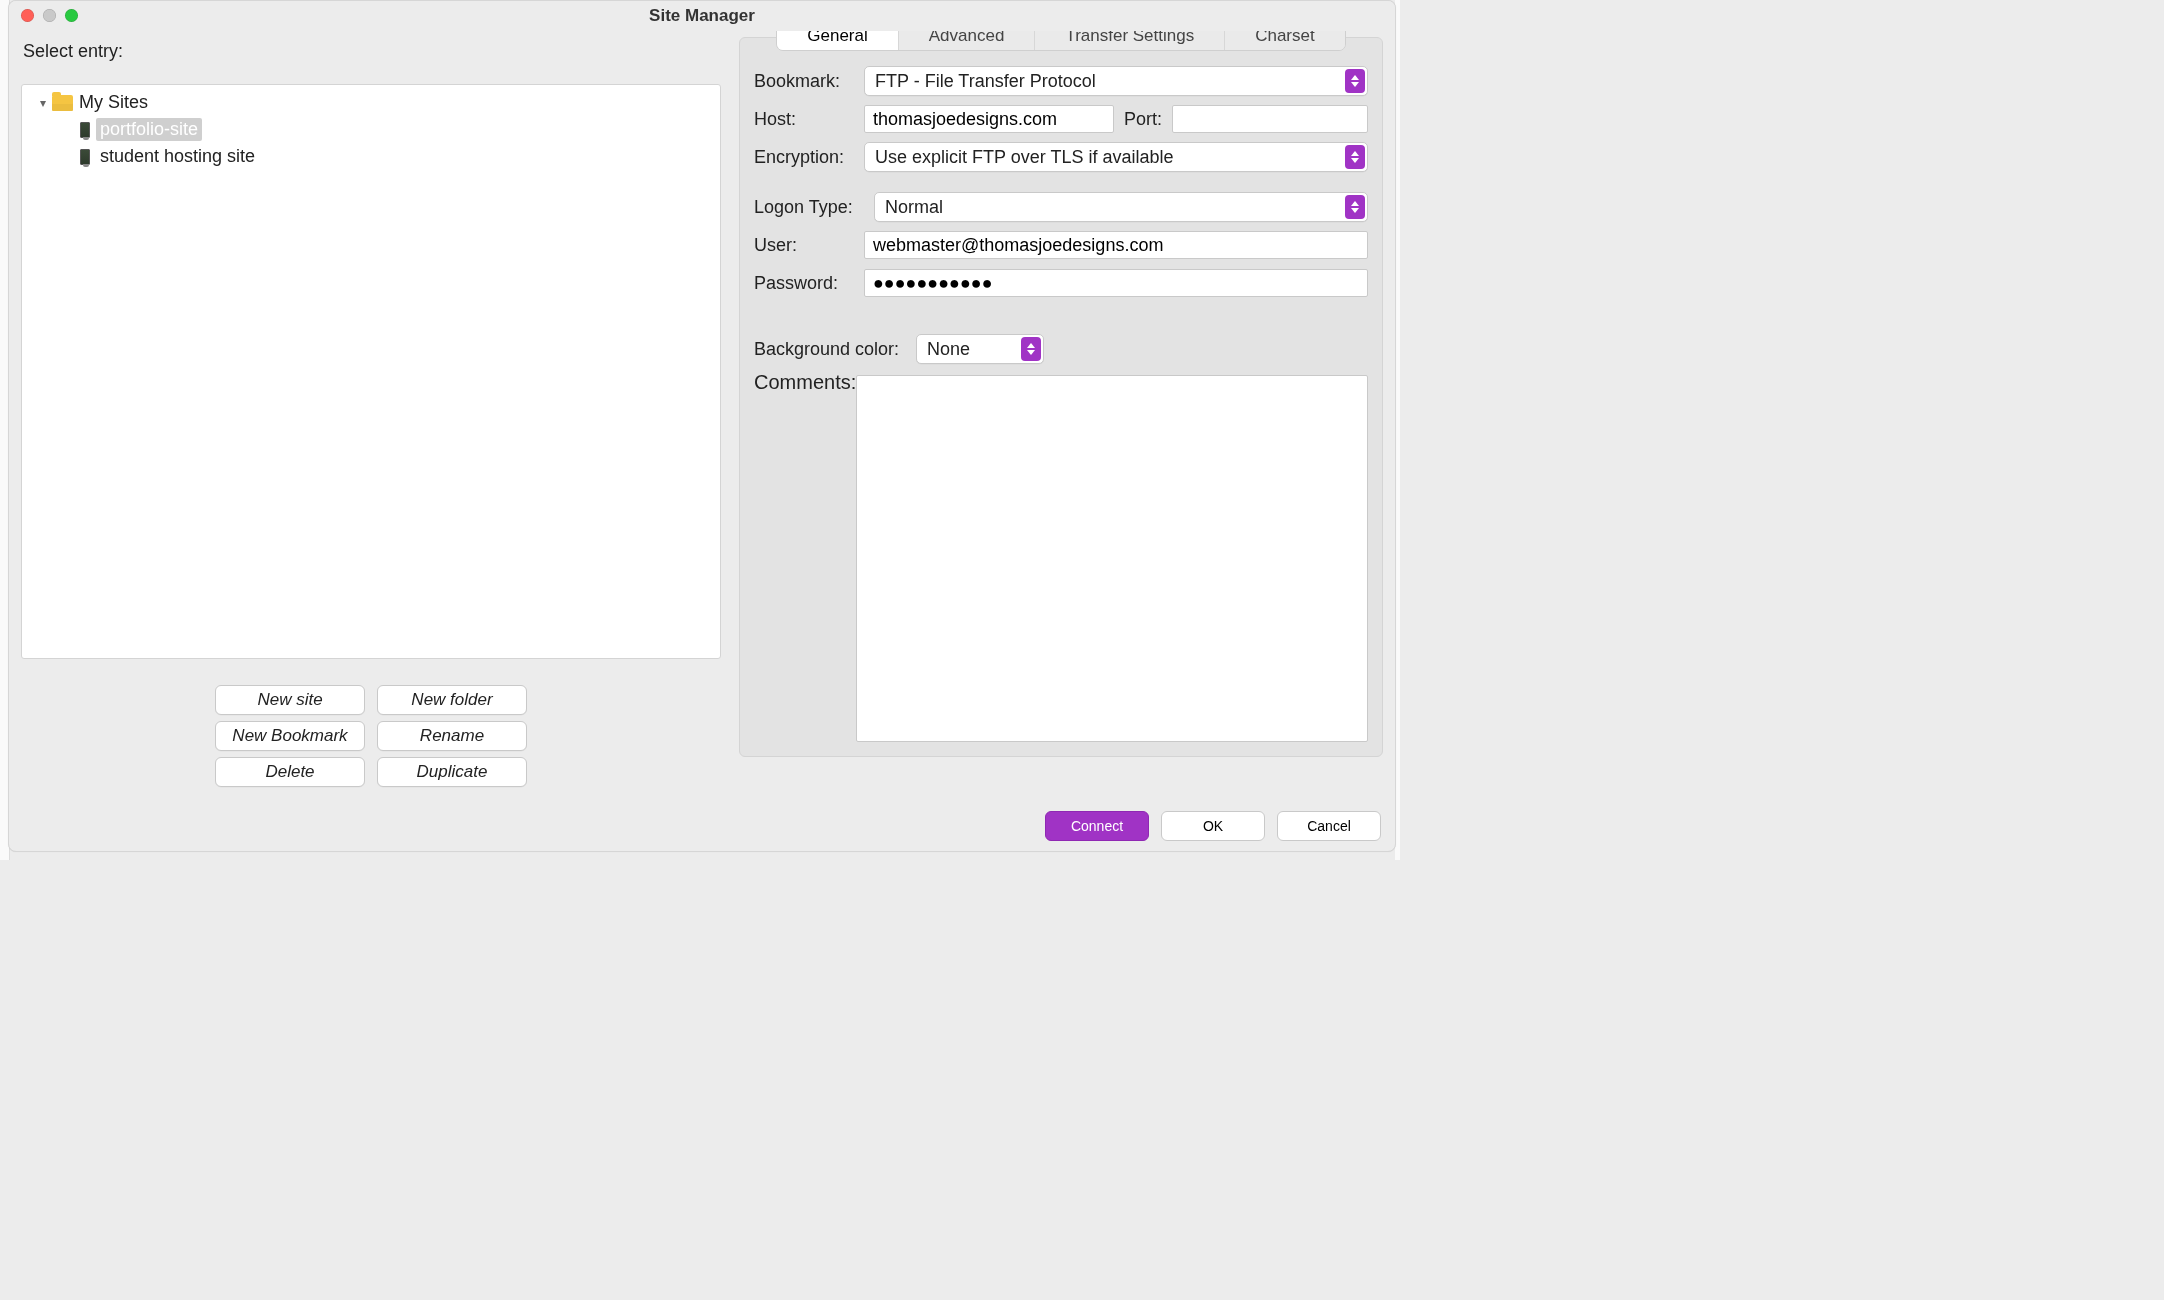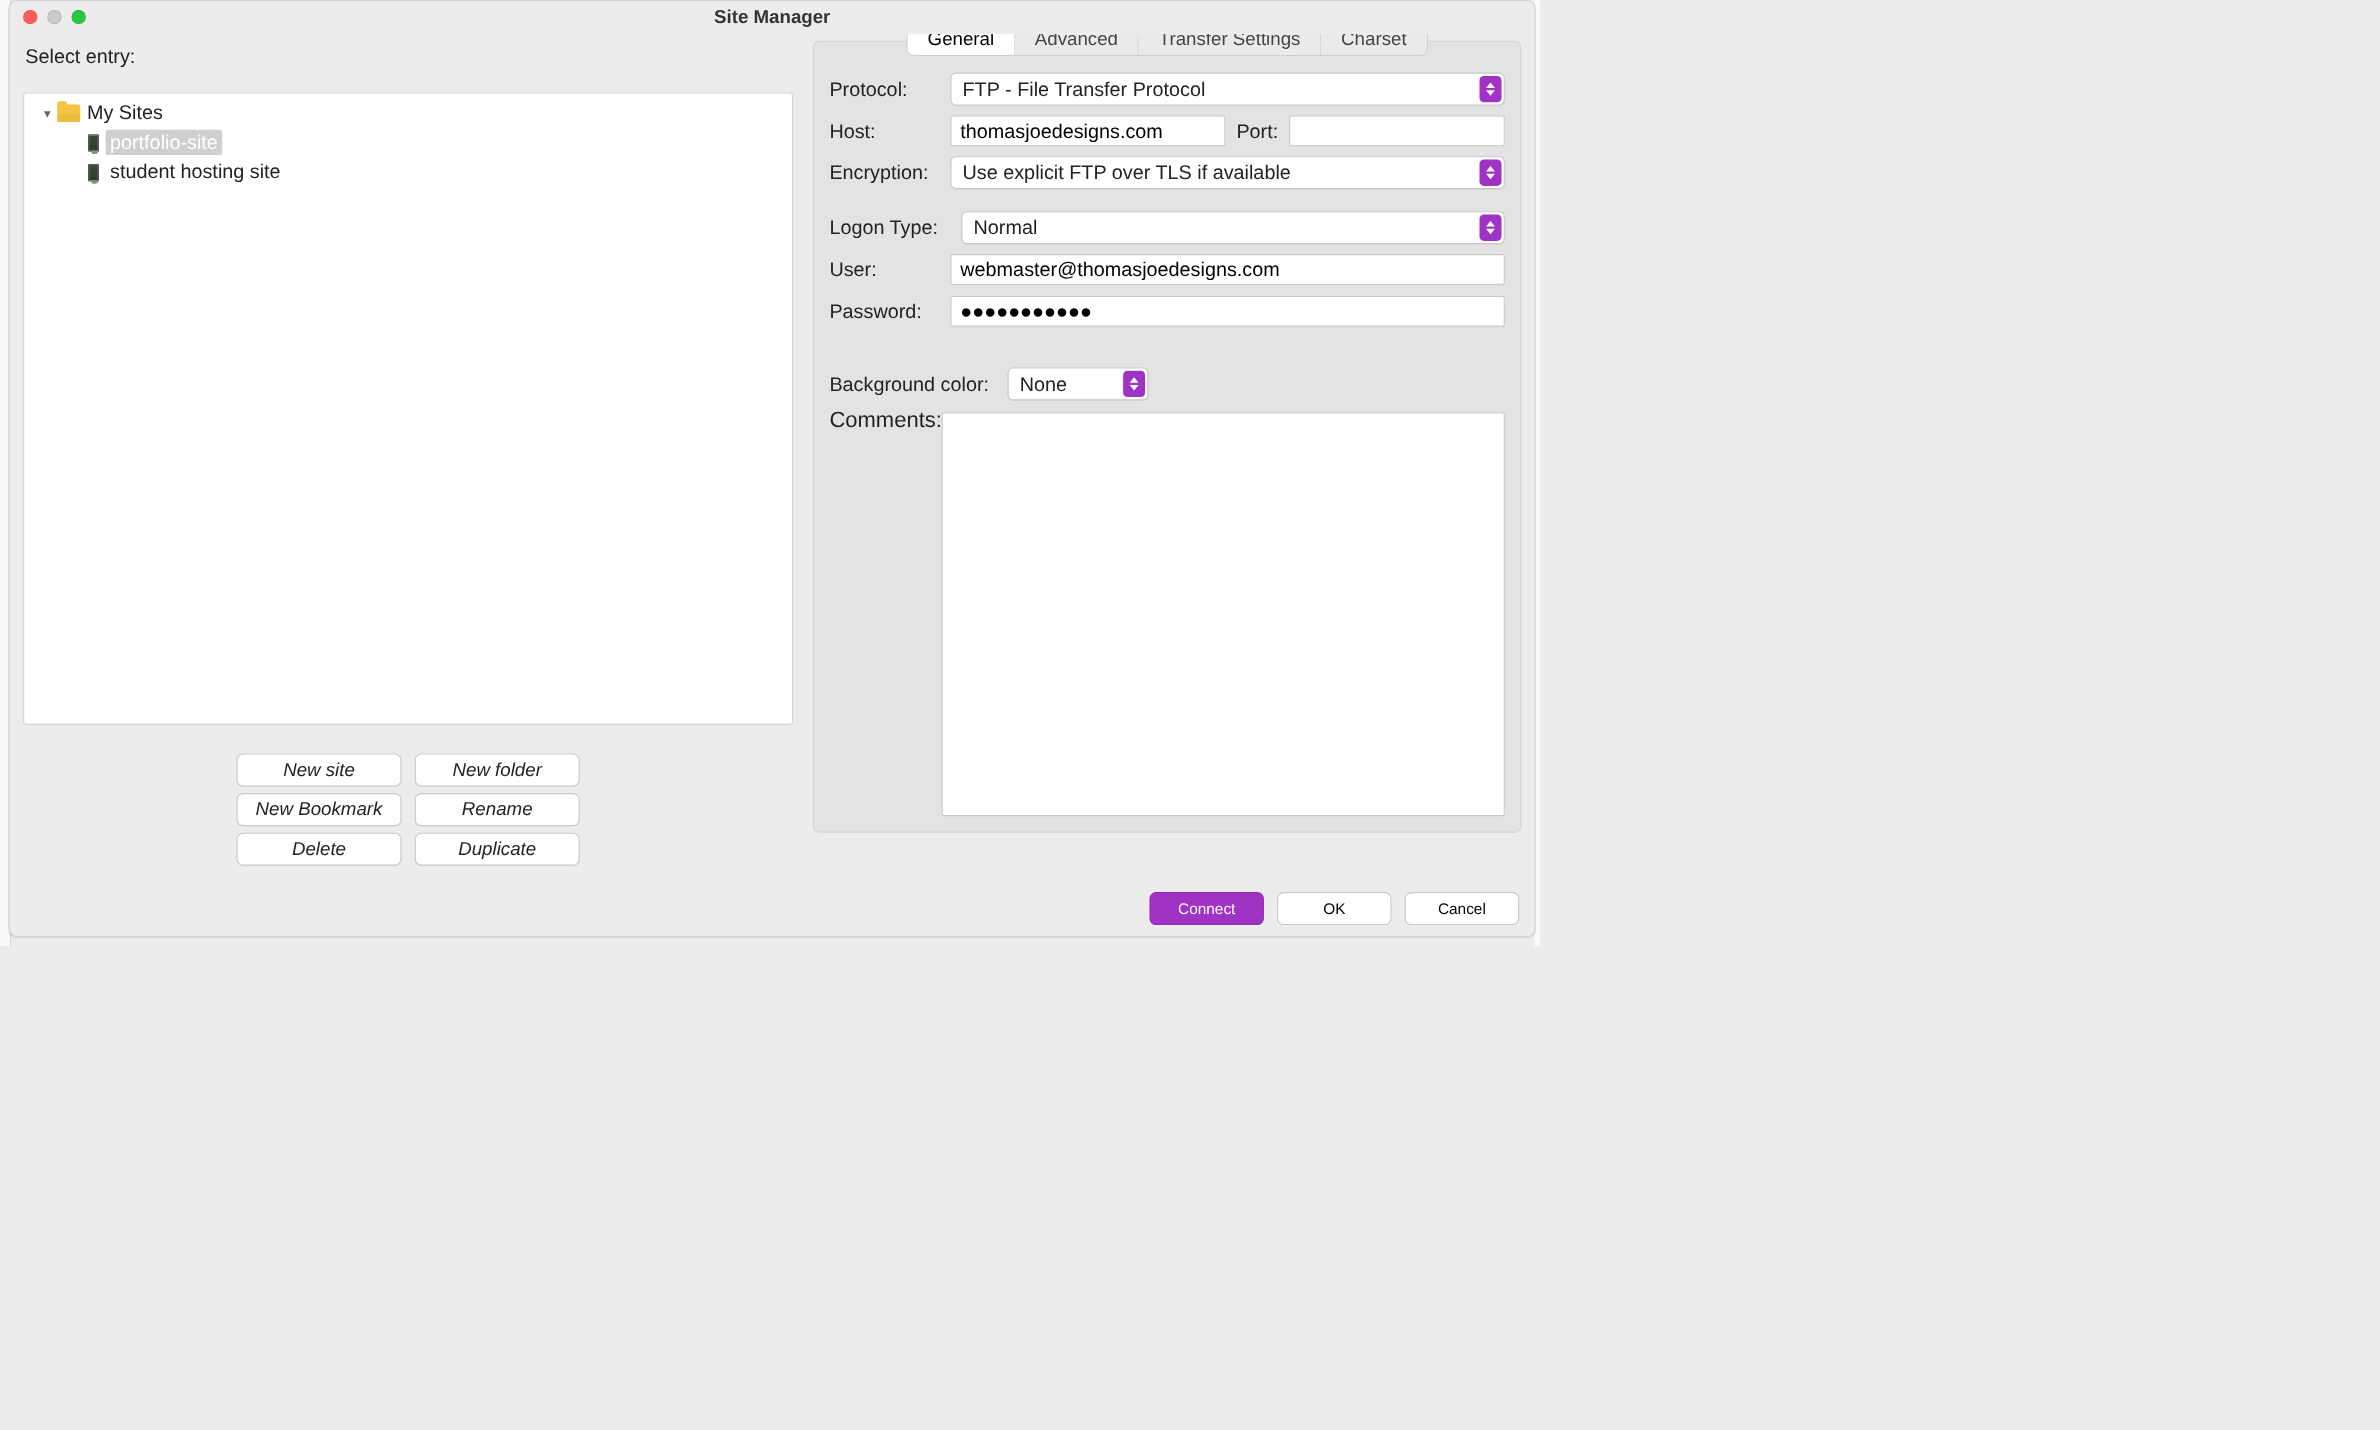--- a/index.html
+++ b/index.html
@@ -106,21 +106,21 @@
   }
   .tabbar{
     display:flex;
     background:#eaeaea;
     border:1px solid #cfcfcf;
     border-radius:7px;
     overflow:hidden;
     height:30px;
   }
   .tab{
-    padding: 3px 18px;
+    padding: 3px 30px;
     font-size:17px;
     color:#444;
     border-right:1px solid #d7d7d7;
     display:flex; align-items:center;
     cursor:pointer;
     background:#eaeaea;
   }
   .tab:last-child{ border-right:none;}
   .tab.active{ background:#fff; color:#000;}
 
@@ -257,21 +257,21 @@
             <div class="tabbar">
               <div class="tab active">General</div>
               <div class="tab">Advanced</div>
               <div class="tab">Transfer Settings</div>
               <div class="tab">Charset</div>
             </div>
           </div>
 
           <div class="form">
             <div class="row">
-              <label>Protocol:</label>
+              <label>Bookmark:</label>
               <div class="select field">
                 <span>FTP - File Transfer Protocol</span>
                 <span class="stepper"></span>
               </div>
             </div>
 
             <div class="row">
               <label>Host:</label>
               <input class="textin" value="thomasjoedesigns.com" style="">
               <label style="width:auto">Port:</label>

